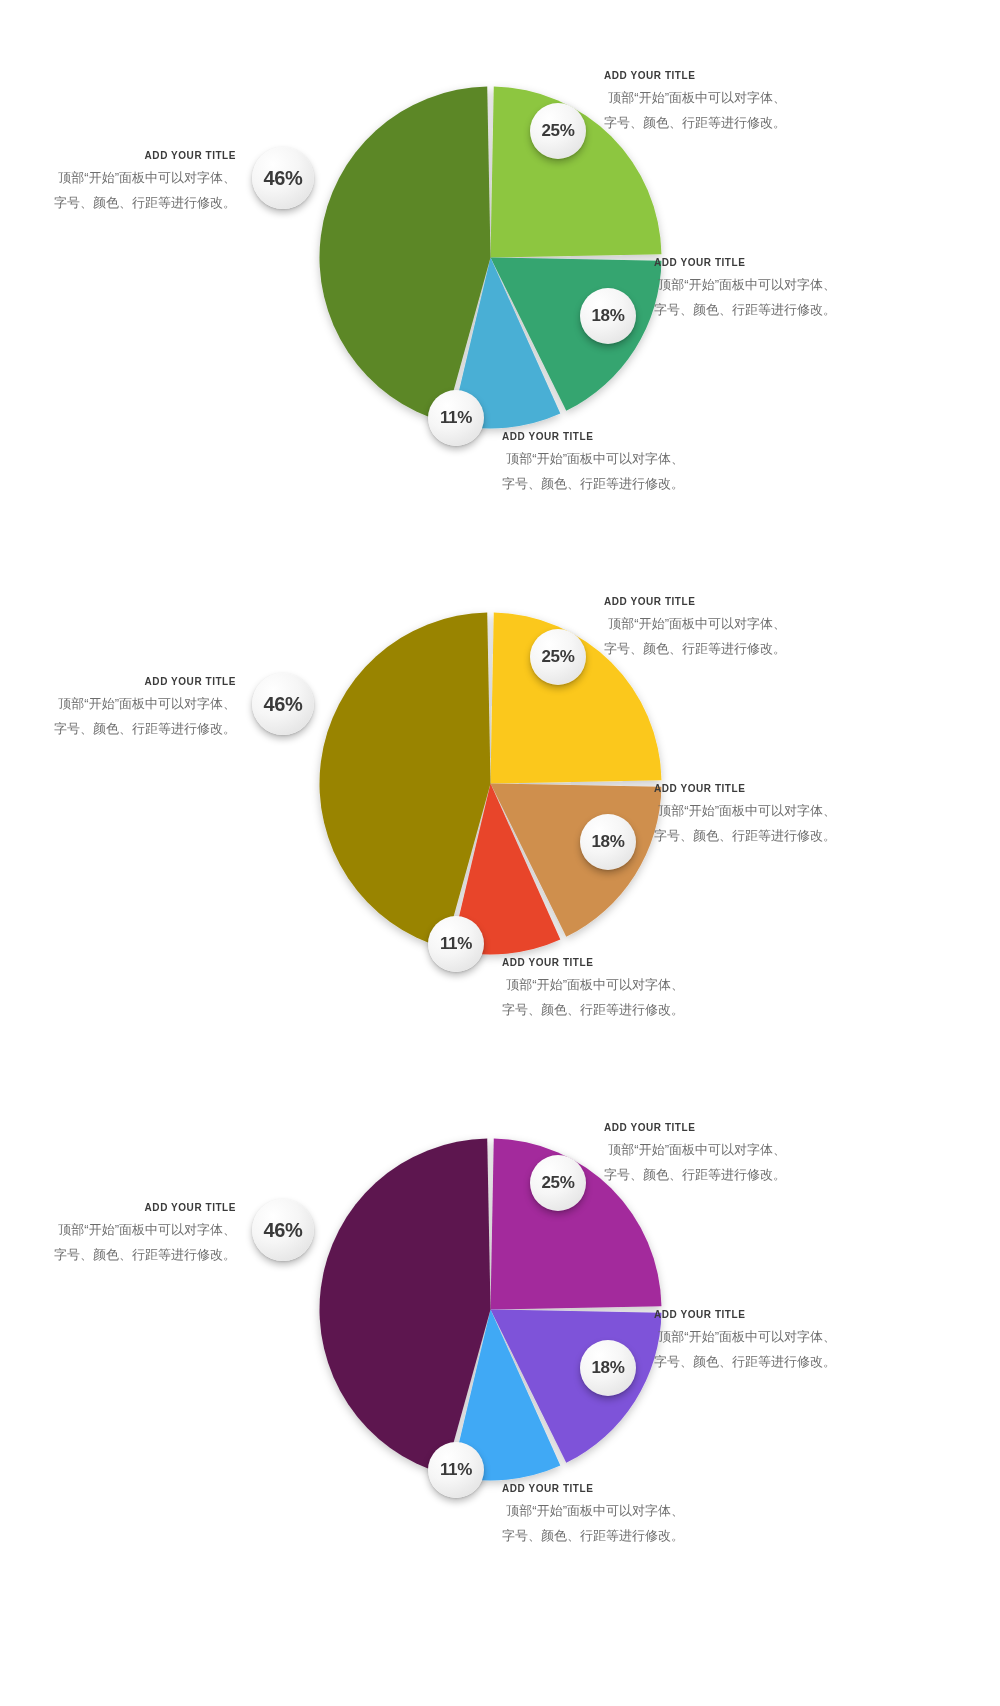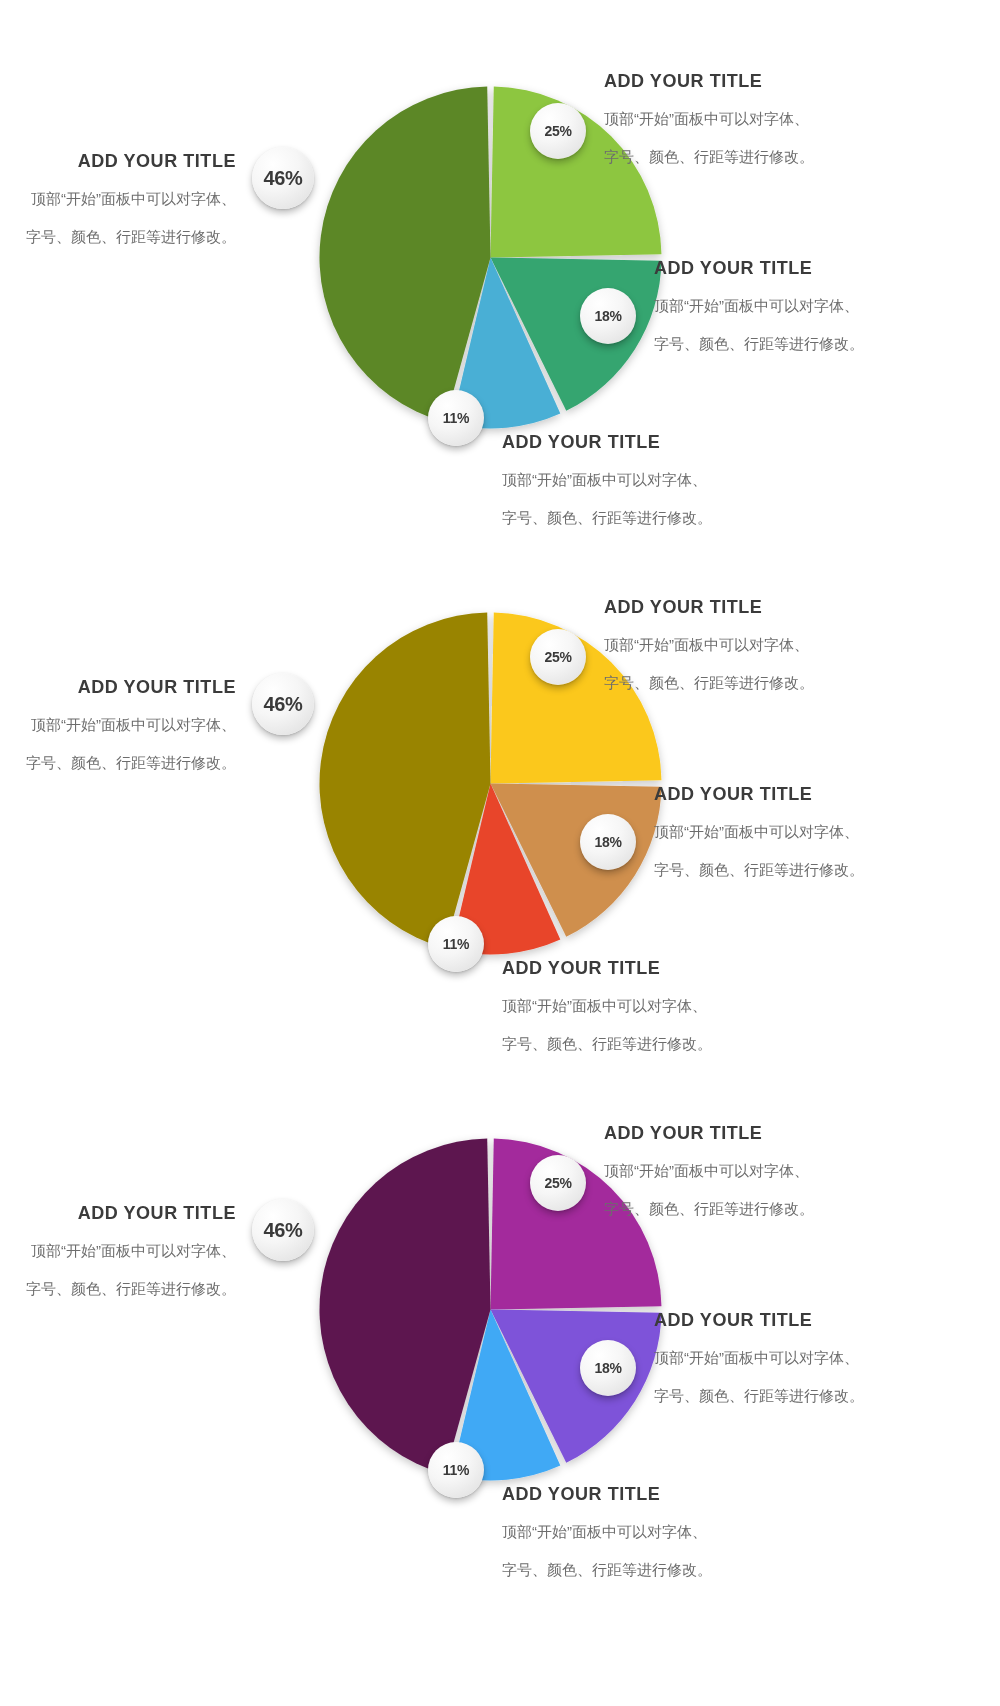--- a/index.html
+++ b/index.html
@@ -42,54 +42,55 @@
   .bubble {
     position: absolute;
     width: 56px;
     height: 56px;
     border-radius: 50%;
     background: radial-gradient(circle at 34% 28%, #ffffff 0%, #f6f6f6 42%, #e6e6e6 78%, #dddddd 100%);
     box-shadow: 0 4px 7px rgba(0,0,0,0.26), 0 1px 2px rgba(0,0,0,0.12);
     display: flex;
     align-items: center;
     justify-content: center;
-    font-size: 14px;
+    font-size: 17px;
     font-weight: bold;
     color: #3a3a3a;
     letter-spacing: -0.3px;
     z-index: 5;
   }
   .bubble.big {
     width: 62px;
     height: 62px;
     font-size: 20px;
   }
 
   
   .bub-25 { left: 530px; top: 103px; }
   .bub-18 { left: 580px; top: 288px; }
   .bub-11 { left: 428px; top: 390px; }
   .bub-46 { left: 252px; top: 147px; }
 
   
   .lbl { position: absolute; }
   .lbl .t {
-    font-size: 18px;
+    font-size: 10px;
     font-weight: bold;
     color: #3b3b3b;
     letter-spacing: 0.55px;
     line-height: 1.25;
     white-space: nowrap;
   }
   .lbl .d {
-    margin-top: 14px;
-    font-size: 15px;
+    margin-top: 4px;
+    font-size: 13px;
     color: #6d6d6d;
     line-height: 1.62;
     white-space: nowrap;
+    text-align: right;
   }
   .lbl.right { text-align: left; }
   .lbl.left  { text-align: right; }
 
   .lbl-tr { left: 604px; top: 70px; }
   .lbl-mr { left: 654px; top: 257px; }
   .lbl-br { left: 502px; top: 431px; }
   .lbl-l  { right: 764px; top: 150px; }
 </style>
 </head>

